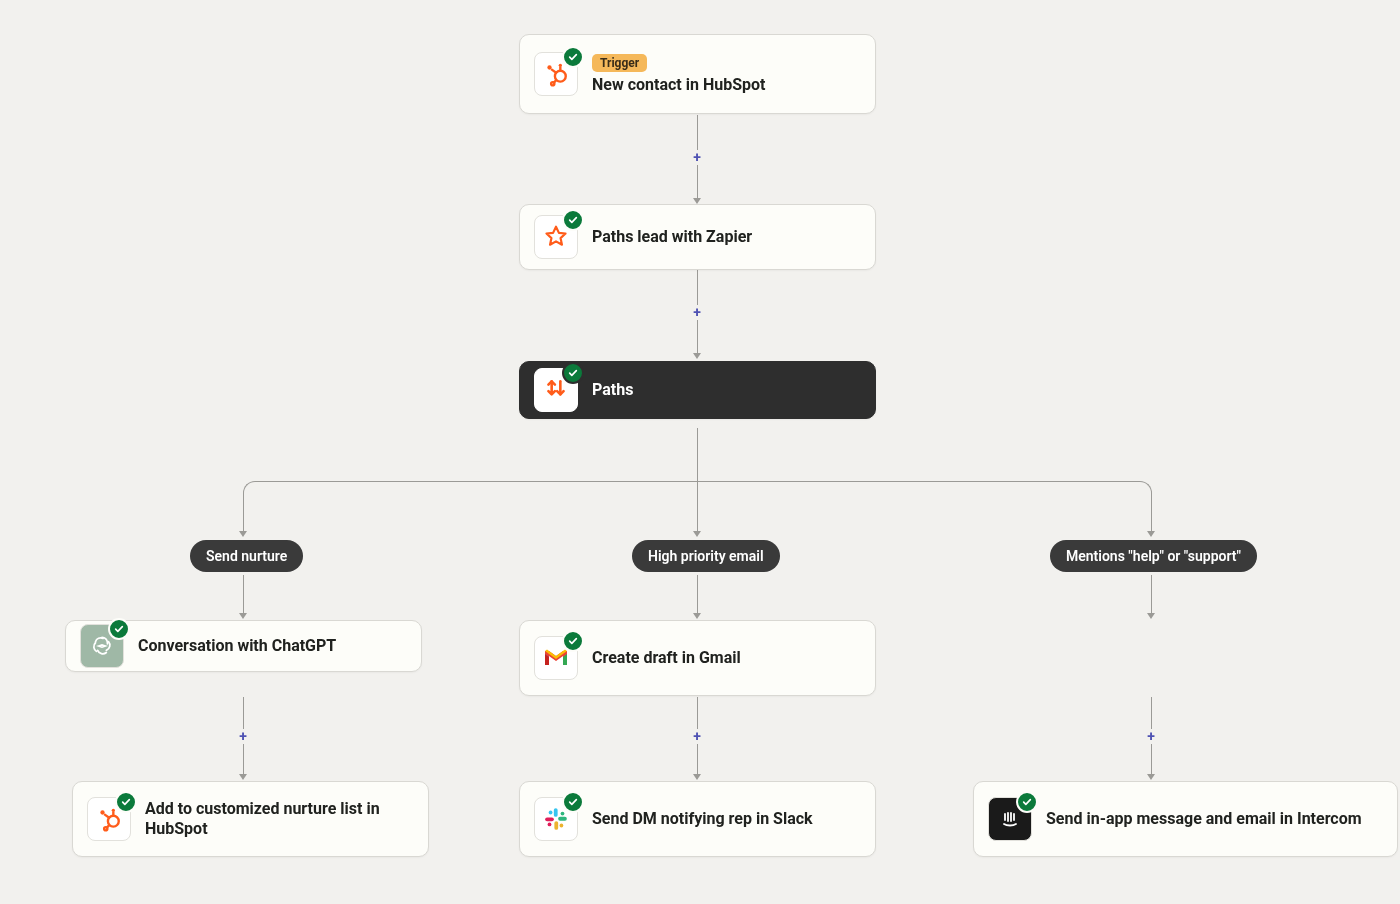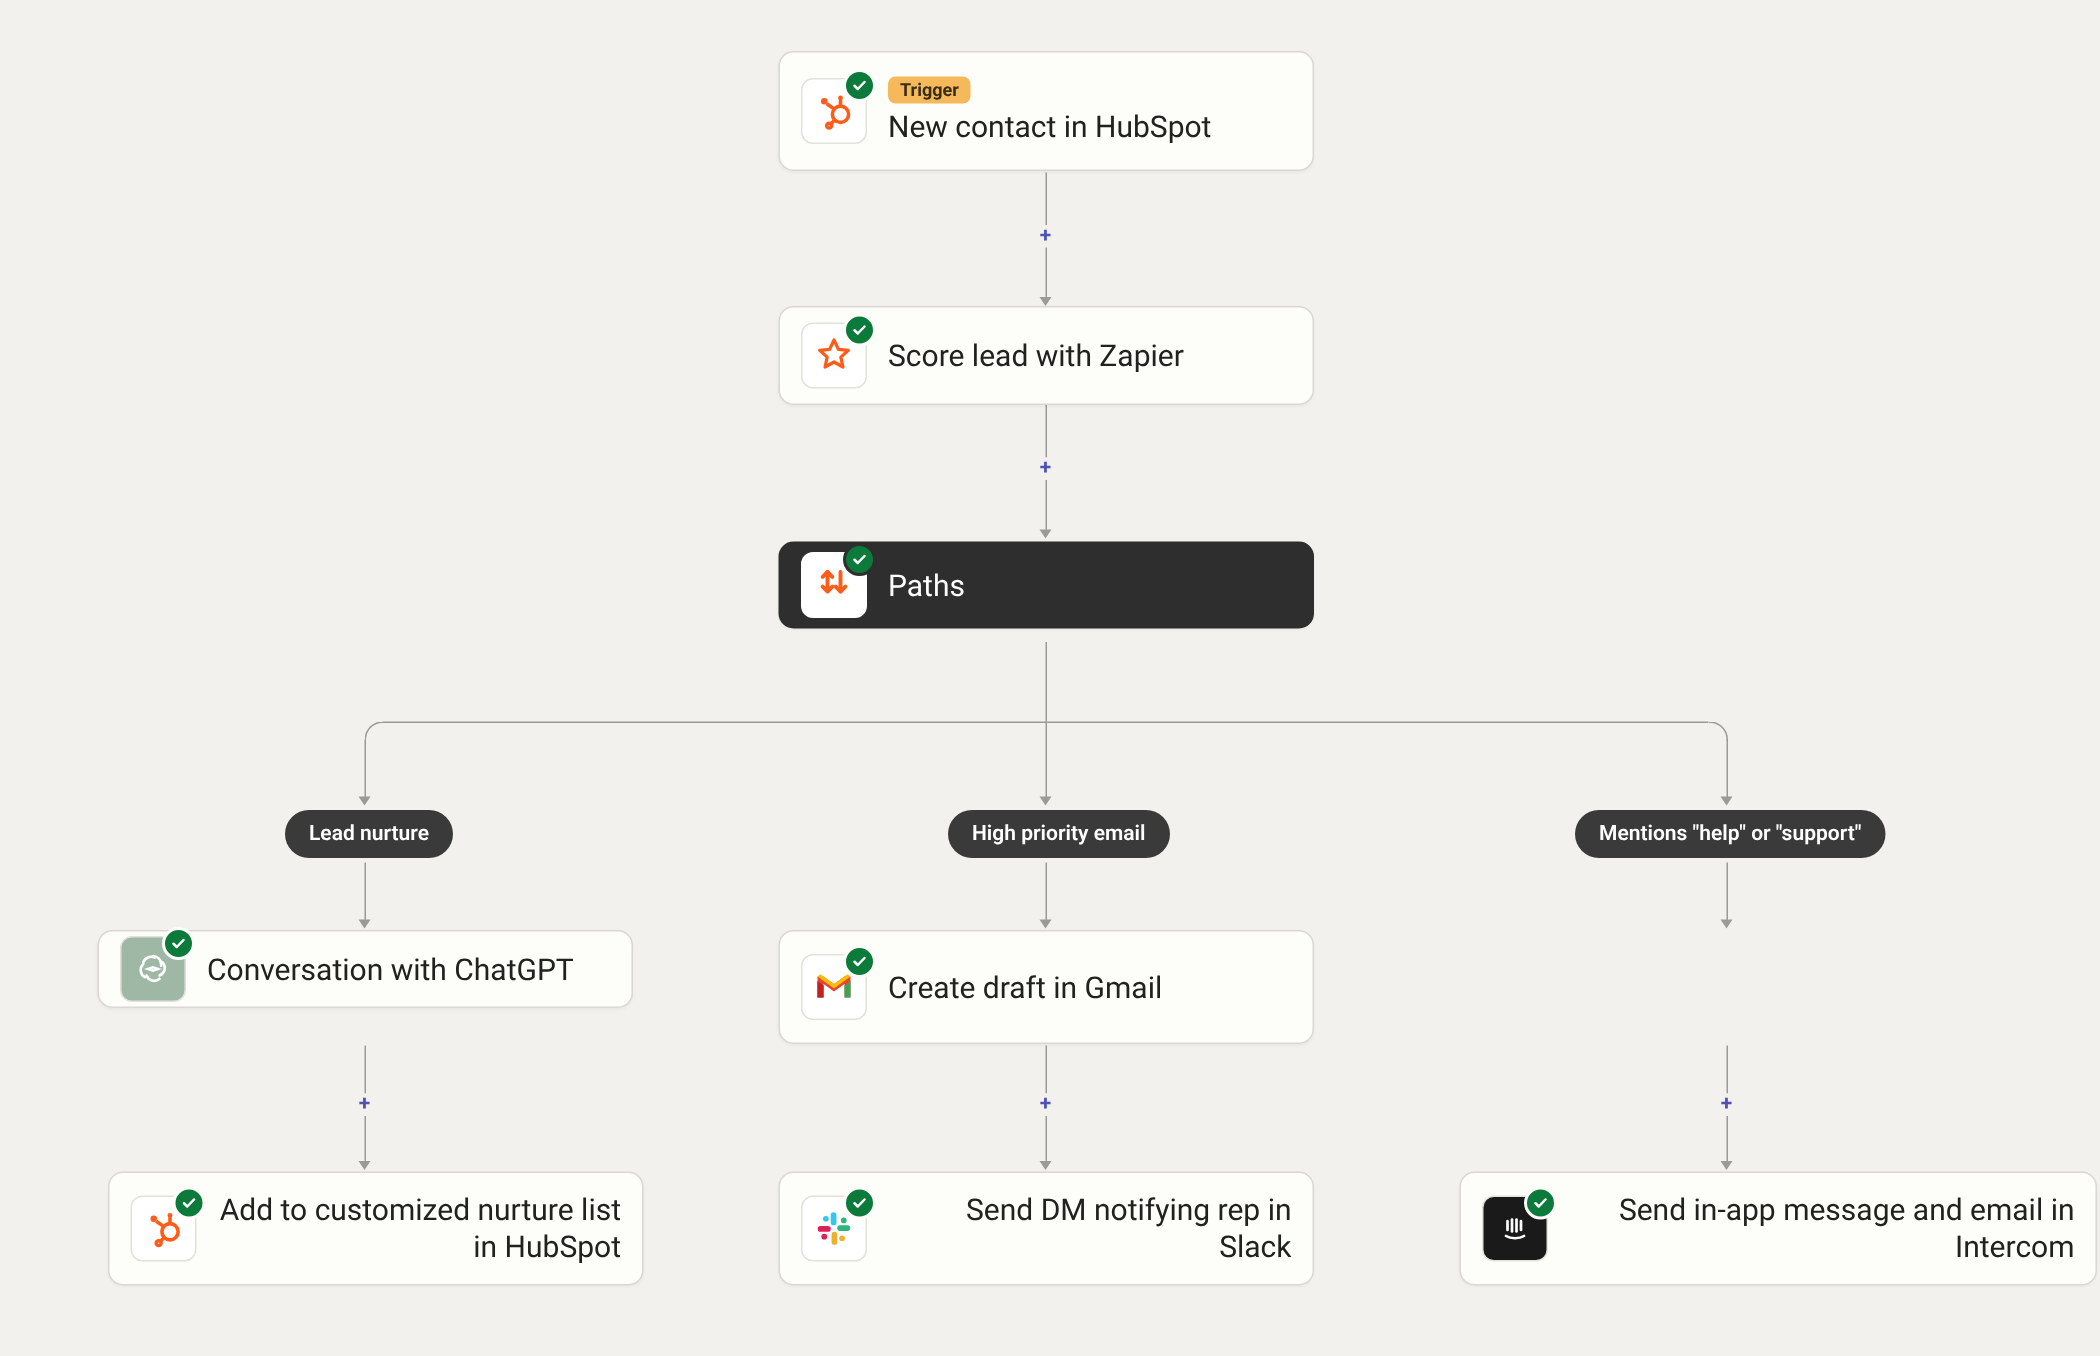--- a/index.html
+++ b/index.html
@@ -7,21 +7,21 @@
   .node{position:absolute;background:#fdfdf9;border:1px solid #d9d8d3;border-radius:10px;box-shadow:0 1px 2px rgba(0,0,0,.04);display:flex;align-items:center;padding:12px 14px;box-sizing:border-box;}
   .node.dark{background:#2e2e2e;border-color:#2e2e2e;}
   .node .icon-wrap{position:relative;flex:0 0 auto;margin-right:14px;}
   .app-icon{width:42px;height:42px;border:1px solid #e2e1dc;border-radius:8px;background:#fff;display:flex;align-items:center;justify-content:center;}
   .node.dark .app-icon{border-color:#fff;}
   .check{position:absolute;top:-6px;right:-6px;width:18px;height:18px;border-radius:50%;background:#0b7a3b;border:2px solid #fdfdf9;display:flex;align-items:center;justify-content:center;}
   .node.dark .check{border-color:#2e2e2e;}
   .check svg{width:10px;height:10px;}
   .body{display:flex;flex-direction:column;justify-content:center;min-width:0;}
   .tag{display:inline-block;align-self:flex-start;background:#f5b85a;color:#3a2d18;font-size:12px;font-weight:700;padding:2px 8px;border-radius:5px;margin-bottom:3px;}
-  .title{font-size:20px;font-weight:400;color:#20221f;line-height:1.25;text-align:right;}
+  .title{font-size:16px;font-weight:700;color:#20221f;line-height:1.25;}
   .node.dark .title{color:#fff;}
   .path-pill{position:absolute;background:#3a3a3a;color:#fff;font-size:14px;font-weight:600;padding:8px 16px;border-radius:999px;white-space:nowrap;}
   .connector{position:absolute;background:#9b9a96;}
   .v{width:1px;}
   .h{height:1px;}
   .arrow-down{position:absolute;width:0;height:0;border-left:4px solid transparent;border-right:4px solid transparent;border-top:6px solid #9b9a96;}
   .plus{position:absolute;width:14px;height:14px;margin-left:-7px;margin-top:-7px;display:flex;align-items:center;justify-content:center;color:#4f52b3;font-size:14px;font-weight:700;background:#f2f1ee;}
   .corner{position:absolute;width:12px;height:12px;border:1px solid #9b9a96;border-bottom:none;}
   .corner.tl{border-right:none;border-top-left-radius:12px;}
   .corner.tr{border-left:none;border-top-right-radius:12px;}
@@ -108,21 +108,21 @@
             <path d="M12 2.5l2.7 5.7 6.1.6-4.6 4.2 1.3 6.1L12 16l-5.5 3.1 1.3-6.1L3.2 8.8l6.1-.6z" fill="none" stroke="#ff5c1a" stroke-width="2" stroke-linejoin="round"></path>
           </svg>
       </div>
       <div class="check">
           <svg viewBox="0 0 12 12">
             <path d="M2 6.2 4.6 8.8 10 3.2" fill="none" stroke="#fff" stroke-width="2" stroke-linecap="round" stroke-linejoin="round"></path>
           </svg>
         </div>
     </div>
     <div class="body">
-        <span class="title">Score lead with Zapier</span>
+        <span class="title">Paths lead with Zapier</span>
       </div>
   </div>
 
   <div class="node dark" style="left:519px;top:361px;width:357px;height:58px">
     <div class="icon-wrap">
       <div class="app-icon">
         <svg width="26" height="26" viewBox="0 0 24 24">
             <g fill="none" stroke="#ff5c1a" stroke-width="2.4" stroke-linecap="round" stroke-linejoin="round">
               <path d="M8 4v12l-3-3M8 16l3-3"></path>
               <path d="M16 4v12l-3-3M16 4l3 3M16 4l-3 3" opacity="0"></path>
@@ -136,21 +136,21 @@
           <svg viewBox="0 0 12 12">
             <path d="M2 6.2 4.6 8.8 10 3.2" fill="none" stroke="#fff" stroke-width="2" stroke-linecap="round" stroke-linejoin="round"></path>
           </svg>
         </div>
     </div>
     <div class="body">
         <span class="title">Paths</span>
       </div>
   </div>
 
-  <div class="path-pill" style="left:190px;top:540px">Lead nurture</div>
+  <div class="path-pill" style="left:190px;top:540px">Send nurture</div>
   <div class="path-pill" style="left:632px;top:540px">High priority email</div>
   <div class="path-pill" style="left:1050px;top:540px">Mentions "help" or "support"</div>
 
   <div class="node" style="left:65px;top:620px;width:357px;height:52px">
     <div class="icon-wrap">
       <div class="app-icon" style="background:#9fb8a6">
         <svg width="26" height="26" viewBox="0 0 24 24">
             <g fill="none" stroke="#fff" stroke-width="1.6" stroke-linecap="round">
               <path d="M12 4a5 5 0 0 1 5 5v1"></path>
               <path d="M18 8a5 5 0 0 1-2 8"></path>

